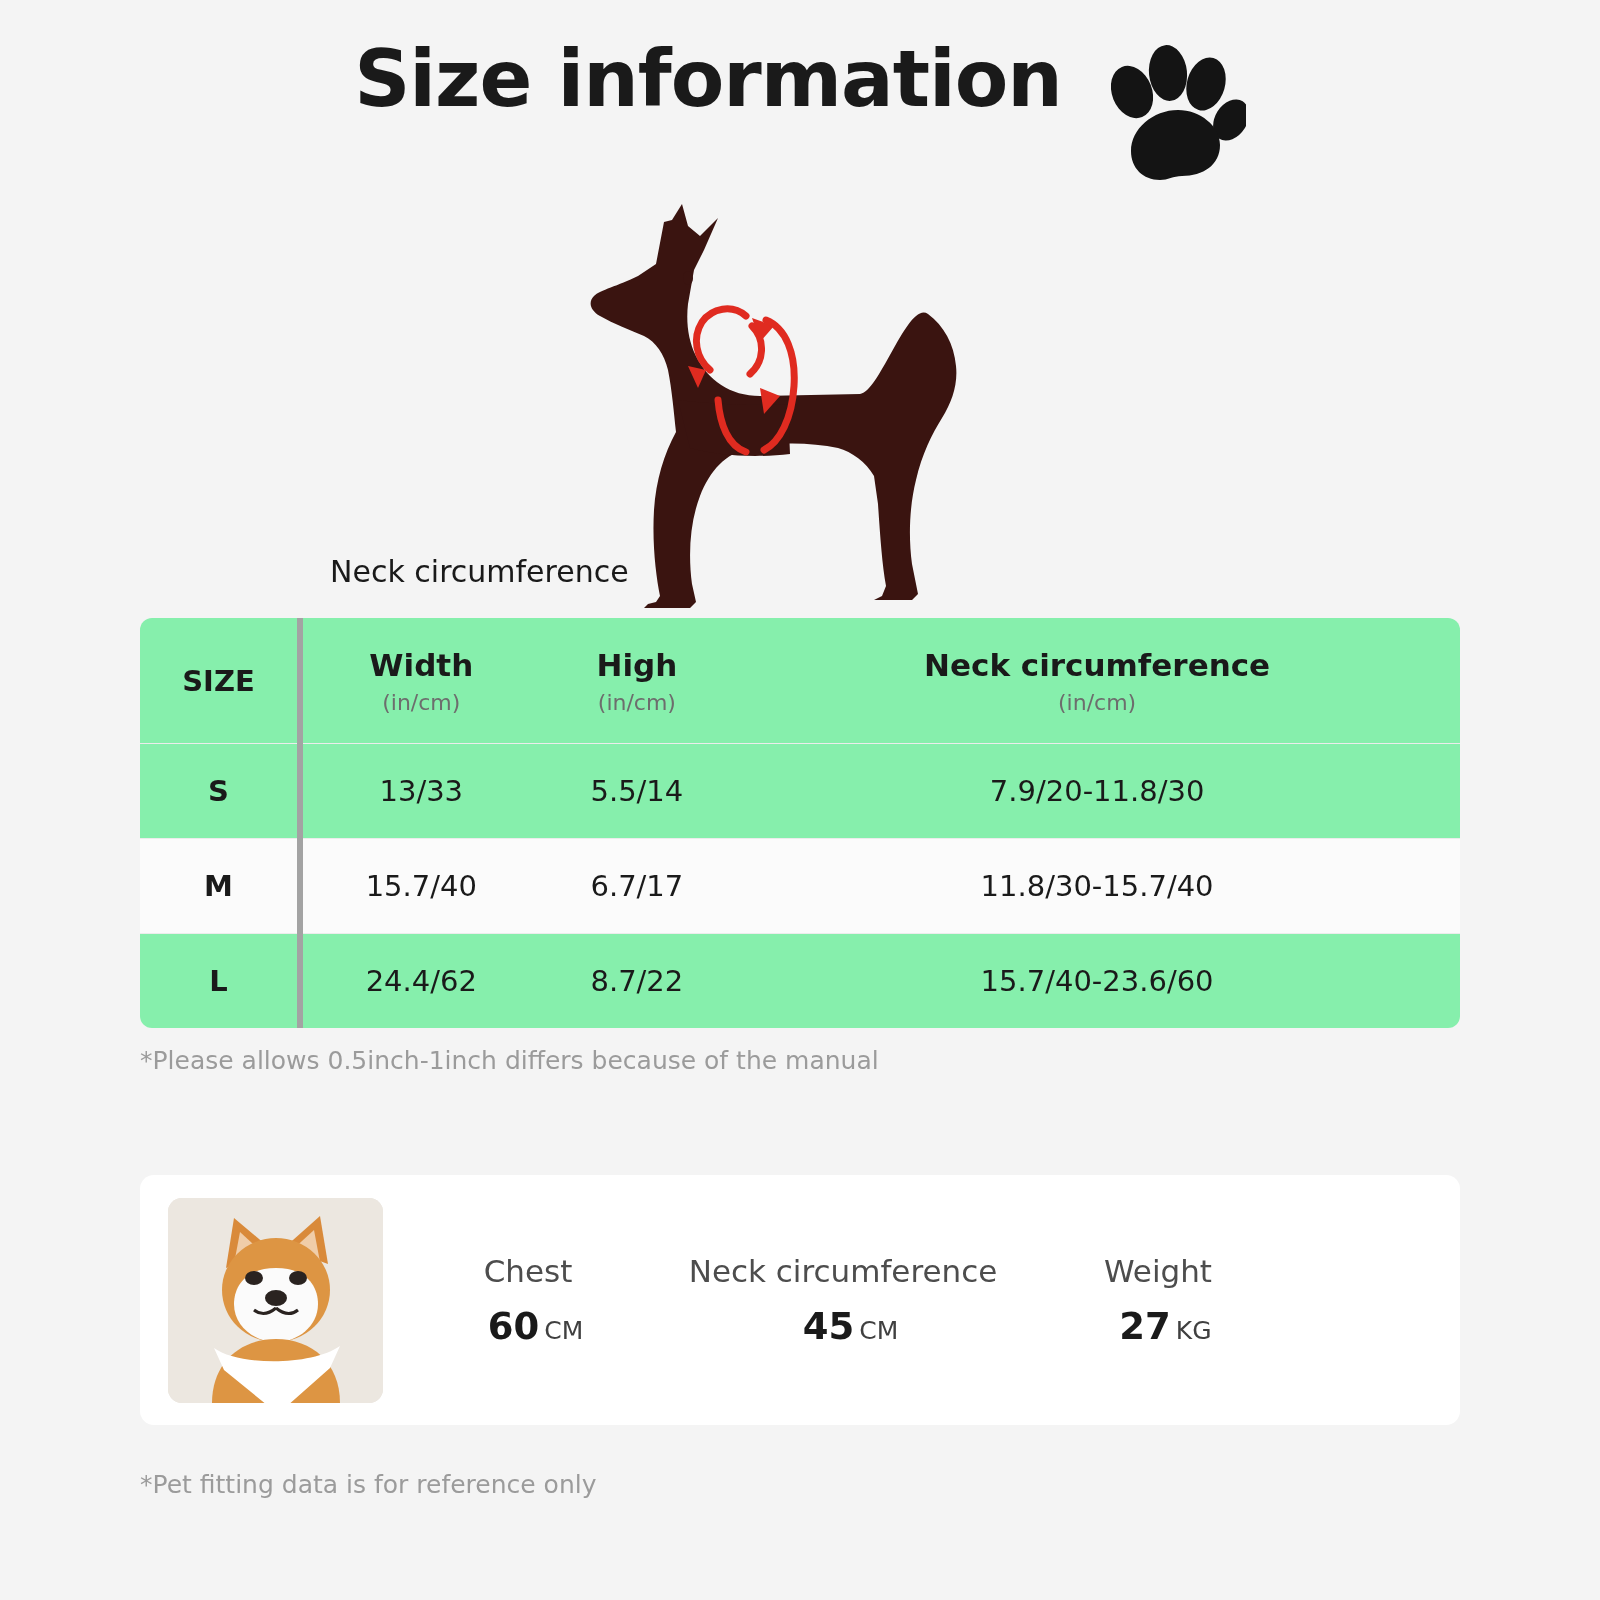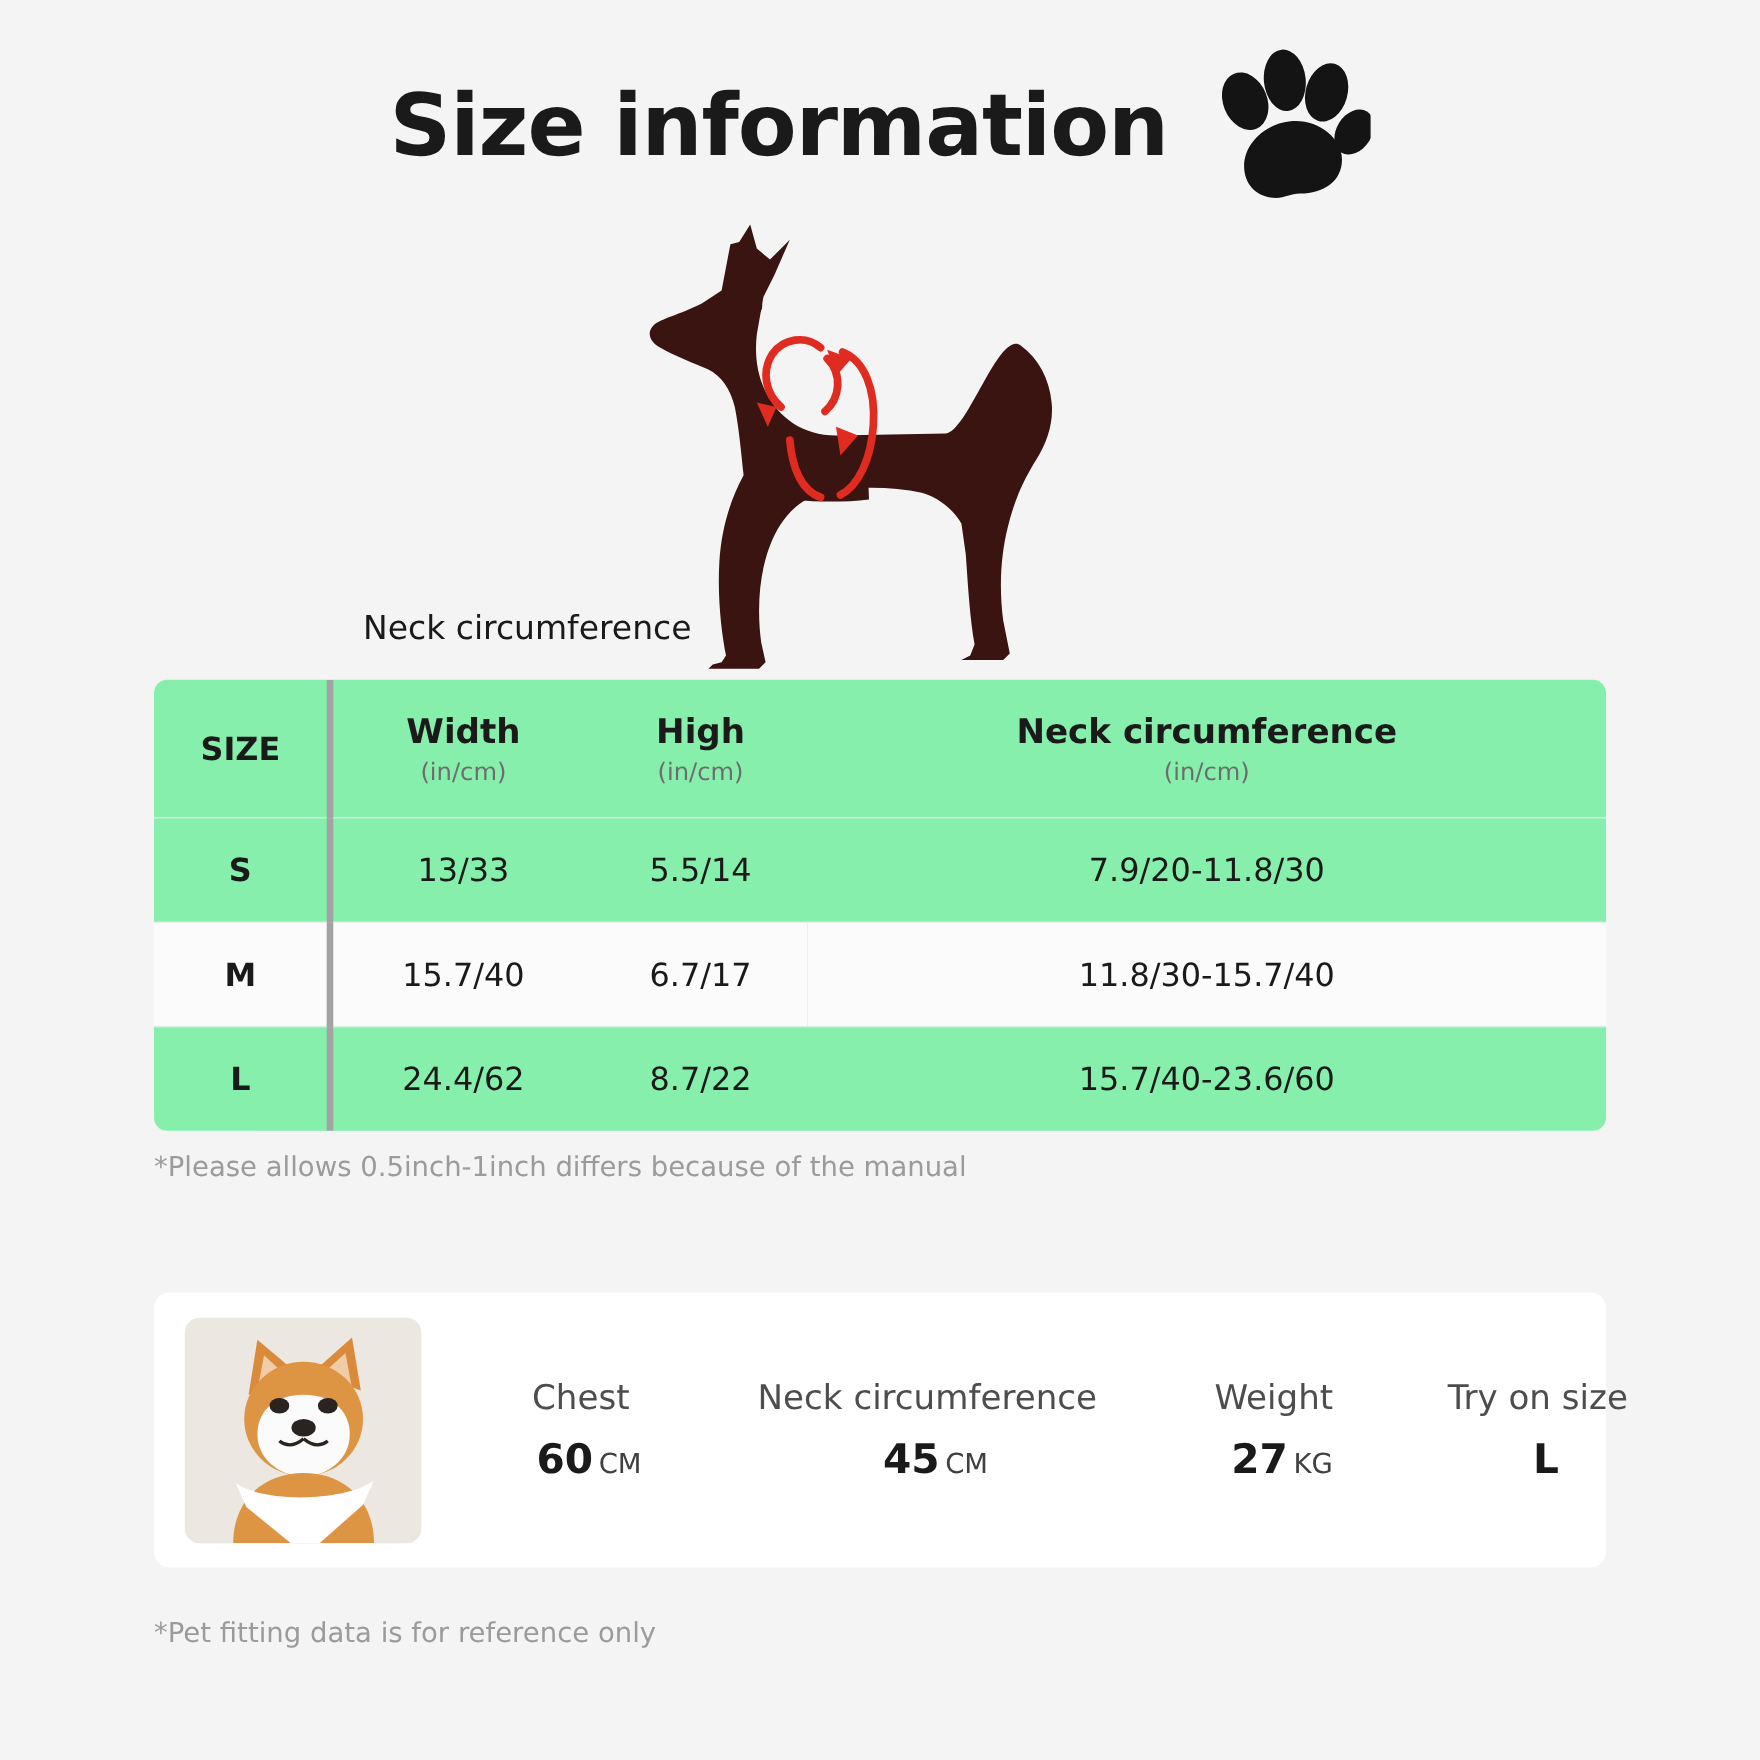--- a/index.html
+++ b/index.html
@@ -7,21 +7,21 @@
     width: 1600px; height: 1600px;
     background: #f4f4f4;
     font-family: "DejaVu Sans", sans-serif;
     overflow: hidden;
   }
   .page { position: relative; width: 1600px; height: 1600px; }
 
   
   .header {
     display: flex;
-    align-items: center;
+    align-items: flex-start;
     justify-content: center;
     gap: 34px;
     padding-top: 40px;
   }
   .title {
     font-size: 78px;
     font-weight: 700;
     color: #1a1a1a;
     letter-spacing: -1px;
     line-height: 1;
@@ -256,21 +256,17 @@
         <span class="fit-value">60</span><span class="fit-unit">CM</span>
       </div>
       <div class="fit-col neck">
         <span class="fit-label">Neck circumference</span>
         <span class="fit-value">45</span><span class="fit-unit">CM</span>
       </div>
       <div class="fit-col weight">
         <span class="fit-label">Weight</span>
         <span class="fit-value">27</span><span class="fit-unit">KG</span>
       </div>
-      <div class="fit-col size">
-        <span class="fit-label">Try on size</span>
-        <span class="fit-value">L</span>
-      </div>
     </div>
   </div>
 
   <div class="note2">*Pet fitting data is for reference only</div>
 </div>
 
 </body></html>

